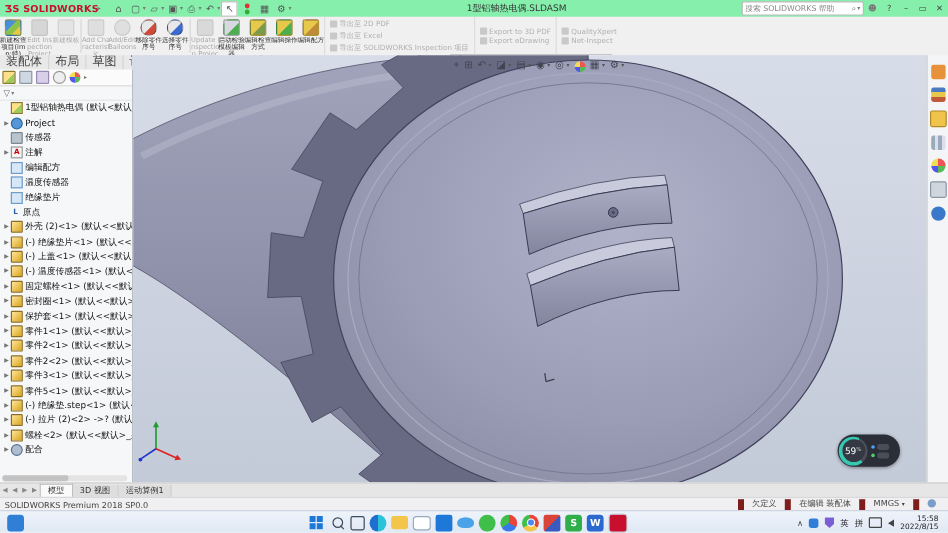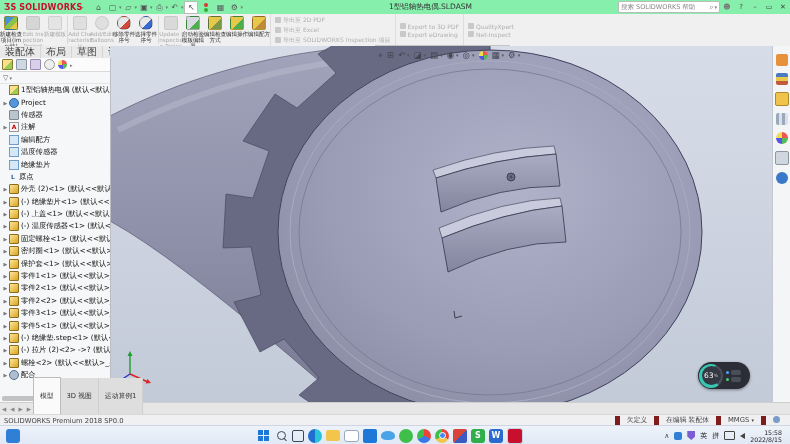--- a/index.html
+++ b/index.html
@@ -72,21 +72,21 @@
   .zglyph{width:10px;height:5px;background:#4a4e58;border-radius:2px}
 
   
   .rstrip{left:772px;top:46px;width:18px;height:356px;background:#f4f5f6;border-left:1px solid #c4c9cf;
           display:flex;flex-direction:column;align-items:center;padding-top:8px;gap:7px}
   .rico{width:12px;height:12px;border-radius:2px}
 
   
   .modeltabs{left:0;top:402px;width:790px;height:12px;background:#e6e6e6;display:flex;align-items:flex-end;border-top:1px solid #cfcfcf}
   .navarr{font-size:5.5px;color:#888;padding:0 2px;line-height:11px}
-  .mtab{font-size:6.8px;color:#333;padding:13px 6px;height:11px;line-height:11px;border-right:1px solid #cfcfcf;background:#dedede}
+  .mtab{font-size:6.8px;color:#333;padding:0 6px;height:11px;line-height:11px;border-right:1px solid #cfcfcf;background:#dedede}
   .mtab.active{background:#fafafa;border:1px solid #bdbdbd;border-bottom:none}
   .statusbar{left:0;top:414px;width:790px;height:11px;background:#f0f0f2;border-top:1px solid #d8d8d8;
              display:flex;align-items:center;font-size:6.8px;color:#444}
   .sitem{padding:0 7px;border-left:5px solid #7f1d1d;height:9px;line-height:9px;white-space:nowrap}
 
   
   .taskbar{left:0;top:425px;width:790px;height:19px;background:linear-gradient(#eef3fa,#dfe8f4);border-top:1px solid #cdd6e2;
            display:flex;align-items:center}
   .tbico{width:14px;height:14px;border-radius:3px;margin:0 2px;position:relative;display:flex;align-items:center;justify-content:center}
   .tbactive{background:rgba(255,255,255,.75);border:1px solid #c9d4e2}
@@ -306,21 +306,21 @@
       <span class="hico" style="width:9px;height:9px;border-radius:50%;background:conic-gradient(#e55 0 25%,#5b5 0 50%,#55e 0 75%,#ed5 0)"></span>
       <span class="hico">▦</span>
         <span class="hcaret">▾</span>
       <span class="hico">⚙</span>
         <span class="hcaret">▾</span>
     </div>
 
     <div class="zoomwidget">
       <div class="zdial">
         <div class="zinner">
-            <span>63</span>
+            <span>59</span>
             <span class="zunit">%</span>
           </div>
       </div>
       <div class="zbtns">
         <div class="zrow">
             <span class="zdot" style="background:#4aa3ff"></span>
             <span class="zglyph"></span>
           </div>
         <div class="zrow">
             <span class="zdot" style="background:#4ad36a"></span>

